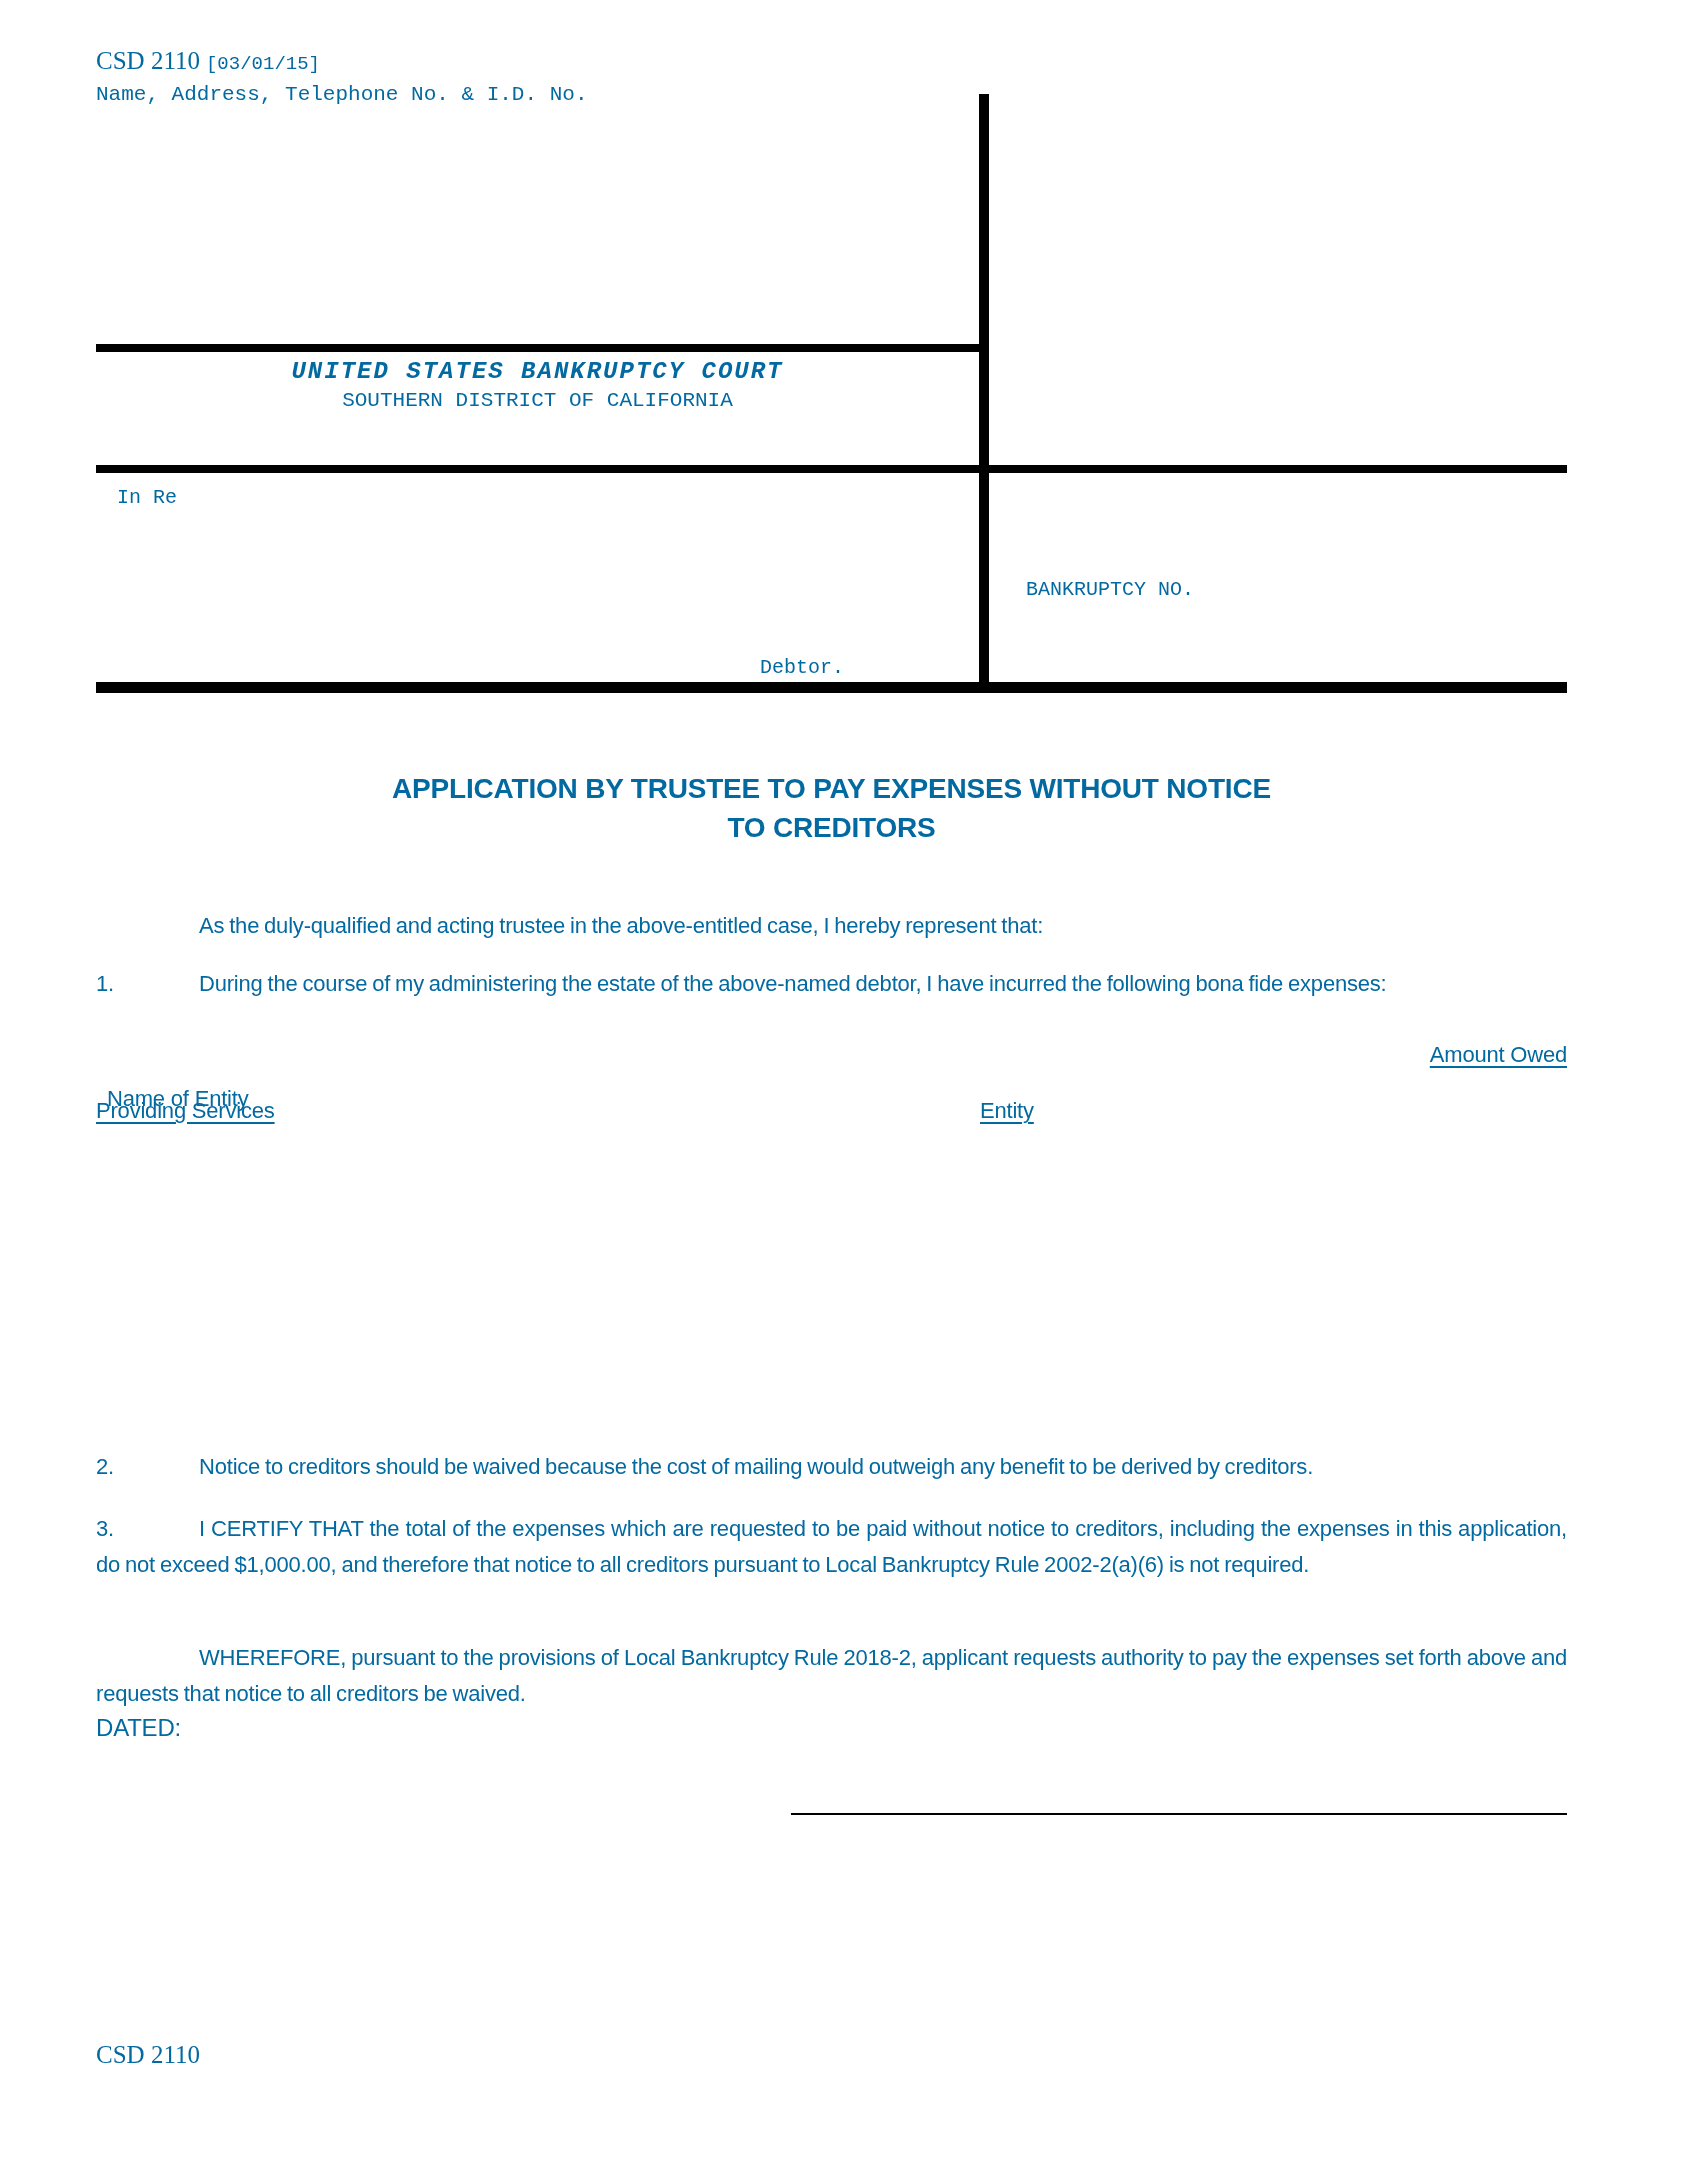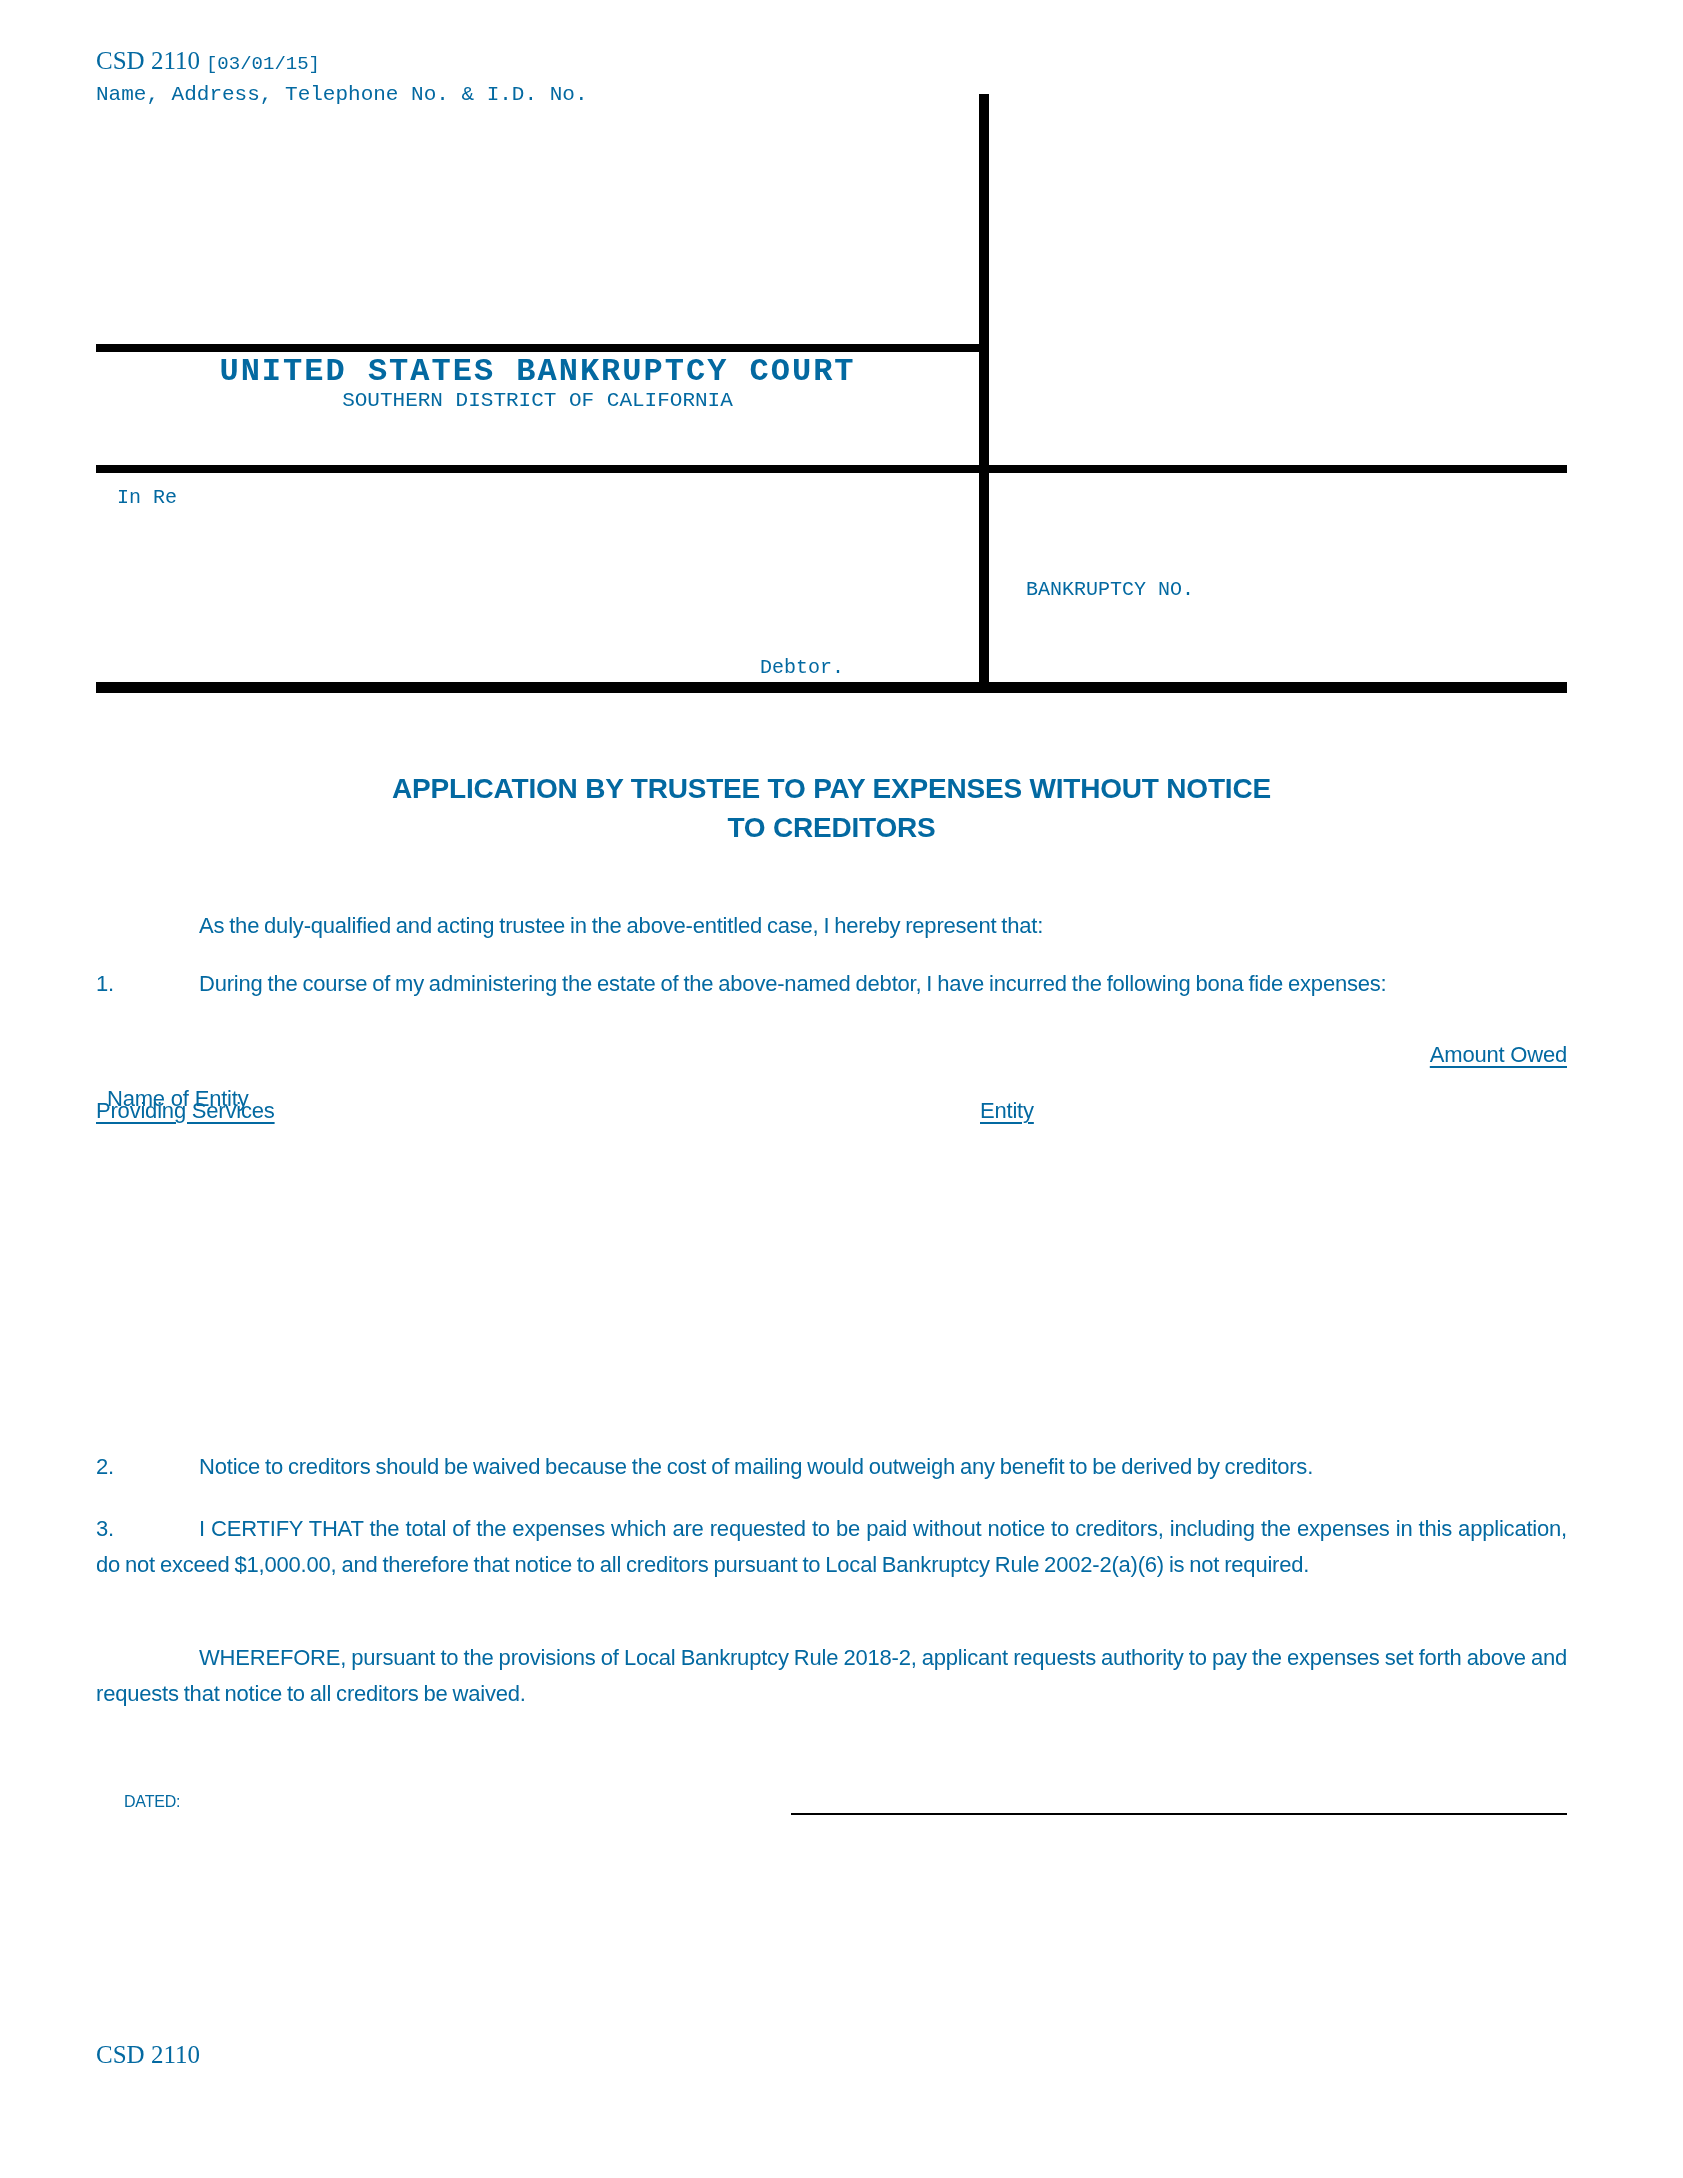--- a/index.html
+++ b/index.html
@@ -42,21 +42,21 @@
   <div class="abs" style="left:96px; top:47px; white-space:nowrap;">
     <span class="serif" style="font-size:25px;">CSD 2110</span><span class="mono" style="font-size:19px; margin-left:6px;">[03/01/15]</span>
   </div>
   <div class="abs mono" style="left:96px; top:83px; font-size:21px; white-space:nowrap;">Name, Address, Telephone No. &amp; I.D. No.</div>
   <div class="field" style="left:96px; top:114px; width:871px; height:223px;"></div>
 
   <div class="abs" style="left:979px; top:94px; width:10px; height:599px; background:#000;"></div>
   <div class="hline" style="left:96px; top:344px; width:883px; height:8px;"></div>
 
   <div class="abs mono" style="left:96px; top:356px; width:883px; text-align:center;">
-    <div style="font-size:32px; font-weight:bold; letter-spacing:2px; line-height:32px;">UNITED STATES BANKRUPTCY COURT</div>
+    <div style="font-size:24px; font-weight:bold; letter-spacing:2px; line-height:32px;font-style:italic;">UNITED STATES BANKRUPTCY COURT</div>
     <div style="font-size:21px; line-height:26px;">SOUTHERN DISTRICT OF CALIFORNIA</div>
   </div>
 
   <div class="hline" style="left:96px; top:465px; width:1471px; height:8px;"></div>
 
   <div class="abs mono" style="left:117px; top:486px; font-size:20px;">In Re</div>
   <div class="field" style="left:139px; top:520px; width:693px; height:124px;"></div>
   <div class="abs mono" style="left:1026px; top:578px; font-size:20px; white-space:nowrap;">BANKRUPTCY NO.</div>
   <div class="field" style="left:1233px; top:574px; width:332px; height:30px;"></div>
   <div class="abs mono" style="left:760px; top:656px; font-size:20px;">Debtor.</div>
@@ -78,21 +78,21 @@
   <div class="abs sans u" style="right:116px; top:1042px; font-size:22px; letter-spacing:-0.2px;">Amount Owed</div>
 
   <div class="field" style="left:96px; top:1143px; width:1471px; height:287px;"></div>
 
   <p class="para" style="top:1449px;"><span class="num">2.</span><span>Notice to creditors should be waived because the cost of mailing would outweigh any benefit to be derived by creditors.</span></p>
 
   <p class="para" style="top:1511px;"><span class="num">3.</span><span>I CERTIFY THAT the total of the expenses which are requested to be paid without notice to creditors, including the expenses in this application, do not exceed $1,000.00, and therefore that notice to all creditors pursuant to Local Bankruptcy Rule 2002-2(a)(6) is not required.</span></p>
 
   <p class="para indent" style="top:1640px;">WHEREFORE, pursuant to the provisions of Local Bankruptcy Rule 2018-2, applicant requests authority to pay the expenses set forth above and requests that notice to all creditors be waived.</p>
 
-  <div class="abs sans" style="left:96px; top:1793px; font-size:16px; letter-spacing:-0.2px;margin-left:28px;">DATED:</div>
+  <div class="abs sans" style="left:96px; top:1714px; font-size:24px; letter-spacing:-0.2px;">DATED:</div>
   <div class="field" style="left:208px; top:1737px; width:515px; height:30px;"></div>
 
   <div class="abs" style="left:791px; top:1813px; width:776px; height:0; border-top:2px solid #000;"></div>
 
   <div class="abs serif" style="left:96px; top:2041px; font-size:25px;">CSD 2110</div>
 
 </div>
 
 
 </body></html>

